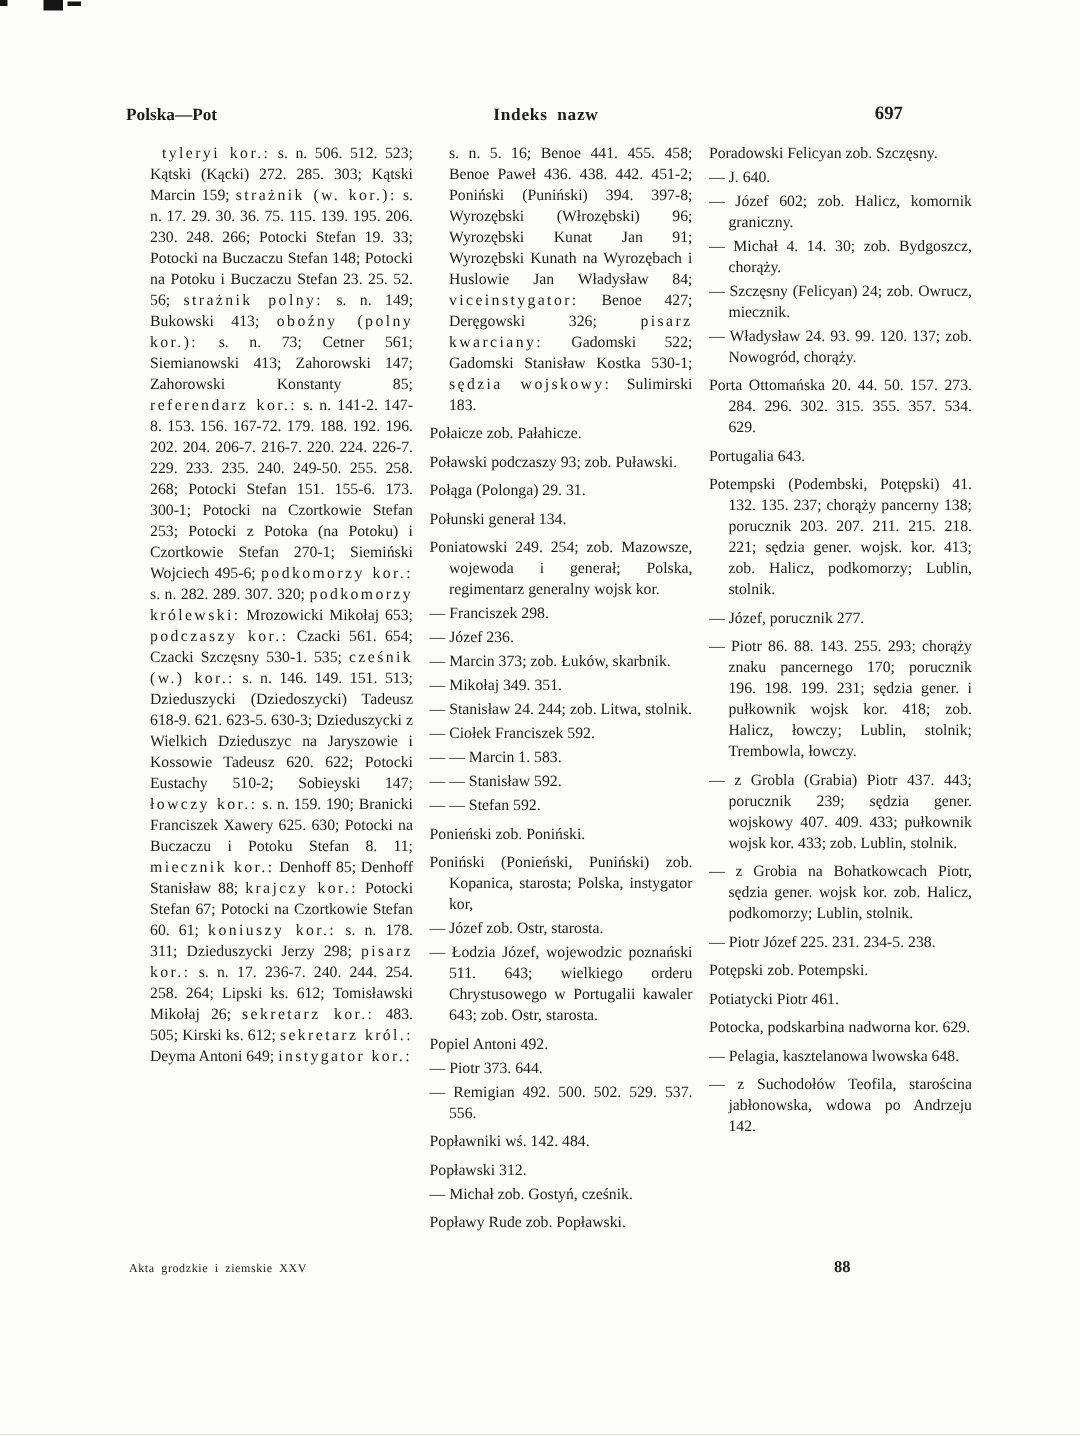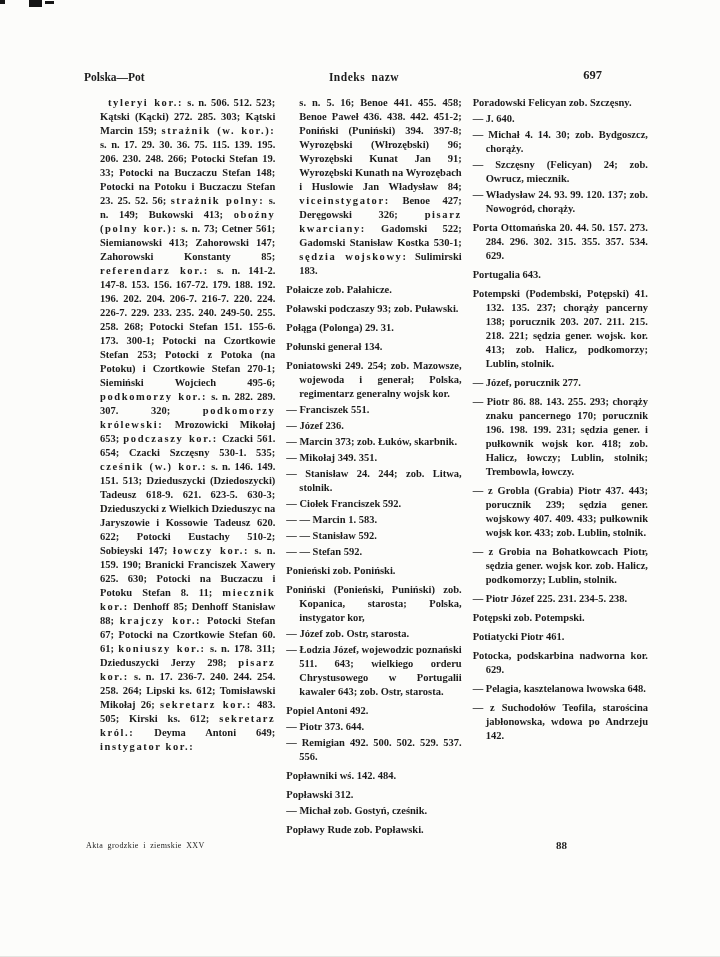--- a/index.html
+++ b/index.html
@@ -44,21 +44,21 @@
     left: 100px;
     top: 96px;
     width: 548px;
     display: flex;
     gap: 11px;
   }
   .col {
     width: 176px;
     font-size: 10.5px;
     line-height: 14px;
-    font-weight: bold;
+    font-weight: normal;
     text-align: justify;
   }
   .para {
     margin: 0;
     padding-left: 13px;
     text-indent: -13px;
     margin-top: 2px;
   }
   .para:first-child { margin-top: 0; }
   .para.gap { margin-top: 5px; }
@@ -103,21 +103,21 @@
     <div class="col">
         <p class="para cont-flush"><span class="lsp">tyleryi kor.:</span><span> s. n. 506. 512. 523; Kątski (Kącki) 272. 285. 303; Kątski Marcin 159; </span><span class="lsp">strażnik (w. kor.):</span><span> s. n. 17. 29. 30. 36. 75. 115. 139. 195. 206. 230. 248. 266; Potocki Stefan 19. 33; Potocki na Buczaczu Stefan 148; Potocki na Potoku i Buczaczu Stefan 23. 25. 52. 56; </span><span class="lsp">strażnik polny:</span><span> s. n. 149; Bukowski 413; </span><span class="lsp">oboźny (polny kor.):</span><span> s. n. 73; Cetner 561; Siemianowski 413; Zahorowski 147; Zahorowski Konstanty 85; </span><span class="lsp">referendarz kor.:</span><span> s. n. 141-2. 147-8. 153. 156. 167-72. 179. 188. 192. 196. 202. 204. 206-7. 216-7. 220. 224. 226-7. 229. 233. 235. 240. 249-50. 255. 258. 268; Potocki Stefan 151. 155-6. 173. 300-1; Potocki na Czortkowie Stefan 253; Potocki z Potoka (na Potoku) i Czortkowie Stefan 270-1; Siemiński Wojciech 495-6; </span><span class="lsp">podkomorzy kor.:</span><span> s. n. 282. 289. 307. 320; </span><span class="lsp">podkomorzy królewski:</span><span> Mrozowicki Mikołaj 653; </span><span class="lsp">podczaszy kor.:</span><span> Czacki 561. 654; Czacki Szczęsny 530-1. 535; </span><span class="lsp">cześnik (w.) kor.:</span><span> s. n. 146. 149. 151. 513; Dzieduszycki (Dziedoszycki) Tadeusz 618-9. 621. 623-5. 630-3; Dzieduszycki z Wielkich Dzieduszyc na Jaryszowie i Kossowie Tadeusz 620. 622; Potocki Eustachy 510-2; Sobieyski 147; </span><span class="lsp">łowczy kor.:</span><span> s. n. 159. 190; Branicki Franciszek Xawery 625. 630; Potocki na Buczaczu i Potoku Stefan 8. 11; </span><span class="lsp">miecznik kor.:</span><span> Denhoff 85; Denhoff Stanisław 88; </span><span class="lsp">krajczy kor.:</span><span> Potocki Stefan 67; Potocki na Czortkowie Stefan 60. 61; </span><span class="lsp">koniuszy kor.:</span><span> s. n. 178. 311; Dzieduszycki Jerzy 298; </span><span class="lsp">pisarz kor.:</span><span> s. n. 17. 236-7. 240. 244. 254. 258. 264; Lipski ks. 612; Tomisławski Mikołaj 26; </span><span class="lsp">sekretarz kor.:</span><span> 483. 505; Kirski ks. 612; </span><span class="lsp">sekretarz król.:</span><span> Deyma Antoni 649; </span><span class="lsp">instygator kor.:</span></p>
       </div>
     <div class="col">
         <p class="para cont"><span>s. n. 5. 16; Benoe 441. 455. 458; Benoe Paweł 436. 438. 442. 451-2; Poniński (Puniński) 394. 397-8; Wyrozębski (Włrozębski) 96; Wyrozębski Kunat Jan 91; Wyrozębski Kunath na Wyrozębach i Huslowie Jan Władysław 84; </span><span class="lsp">viceinstygator:</span><span> Benoe 427; Deręgowski 326; </span><span class="lsp">pisarz kwarciany:</span><span> Gadomski 522; Gadomski Stanisław Kostka 530-1; </span><span class="lsp">sędzia wojskowy:</span><span> Sulimirski 183.</span></p>
         <p class="para entry gap"><span>Połaicze zob. Pałahicze.</span></p>
         <p class="para entry gap"><span>Poławski podczaszy 93; zob. Puławski.</span></p>
         <p class="para entry gap"><span>Połąga (Polonga) 29. 31.</span></p>
         <p class="para entry gap"><span>Połunski generał 134.</span></p>
         <p class="para entry gap"><span>Poniatowski 249. 254; zob. Mazowsze, wojewoda i generał; Polska, regimentarz generalny wojsk kor.</span></p>
-        <p class="para entry"><span>— Franciszek 551.</span></p>
+        <p class="para entry"><span>— Franciszek 298.</span></p>
         <p class="para entry"><span>— Józef 236.</span></p>
         <p class="para entry"><span>— Marcin 373; zob. Łuków, skarbnik.</span></p>
         <p class="para entry"><span>— Mikołaj 349. 351.</span></p>
         <p class="para entry"><span>— Stanisław 24. 244; zob. Litwa, stolnik.</span></p>
         <p class="para entry"><span>— Ciołek Franciszek 592.</span></p>
         <p class="para entry"><span>— — Marcin 1. 583.</span></p>
         <p class="para entry"><span>— — Stanisław 592.</span></p>
         <p class="para entry"><span>— — Stefan 592.</span></p>
         <p class="para entry gap"><span>Ponieński zob. Poniński.</span></p>
         <p class="para entry gap"><span>Poniński (Ponieński, Puniński) zob. Kopanica, starosta; Polska, instygator kor,</span></p>
@@ -127,20 +127,21 @@
         <p class="para entry"><span>— Piotr 373. 644.</span></p>
         <p class="para entry"><span>— Remigian 492. 500. 502. 529. 537. 556.</span></p>
         <p class="para entry gap"><span>Popławniki wś. 142. 484.</span></p>
         <p class="para entry gap"><span>Popławski 312.</span></p>
         <p class="para entry"><span>— Michał zob. Gostyń, cześnik.</span></p>
         <p class="para entry gap"><span>Popławy Rude zob. Popławski.</span></p>
       </div>
     <div class="col">
         <p class="para entry"><span>Poradowski Felicyan zob. Szczęsny.</span></p>
         <p class="para entry"><span>— J. 640.</span></p>
+        <p class="para entry"><span>— Józef 602; zob. Halicz, komornik graniczny.</span></p>
         <p class="para entry"><span>— Michał 4. 14. 30; zob. Bydgoszcz, chorąży.</span></p>
         <p class="para entry"><span>— Szczęsny (Felicyan) 24; zob. Owrucz, miecznik.</span></p>
         <p class="para entry"><span>— Władysław 24. 93. 99. 120. 137; zob. Nowogród, chorąży.</span></p>
         <p class="para entry gap"><span>Porta Ottomańska 20. 44. 50. 157. 273. 284. 296. 302. 315. 355. 357. 534. 629.</span></p>
         <p class="para entry gap"><span>Portugalia 643.</span></p>
         <p class="para entry gap"><span>Potempski (Podembski, Potępski) 41. 132. 135. 237; chorąży pancerny 138; porucznik 203. 207. 211. 215. 218. 221; sędzia gener. wojsk. kor. 413; zob. Halicz, podkomorzy; Lublin, stolnik.</span></p>
         <p class="para entry gap"><span>— Józef, porucznik 277.</span></p>
         <p class="para entry gap"><span>— Piotr 86. 88. 143. 255. 293; chorąży znaku pancernego 170; porucznik 196. 198. 199. 231; sędzia gener. i pułkownik wojsk kor. 418; zob. Halicz, łowczy; Lublin, stolnik; Trembowla, łowczy.</span></p>
         <p class="para entry gap"><span>— z Grobla (Grabia) Piotr 437. 443; porucznik 239; sędzia gener. wojskowy 407. 409. 433; pułkownik wojsk kor. 433; zob. Lublin, stolnik.</span></p>
         <p class="para entry gap"><span>— z Grobia na Bohatkowcach Piotr, sędzia gener. wojsk kor. zob. Halicz, podkomorzy; Lublin, stolnik.</span></p>

